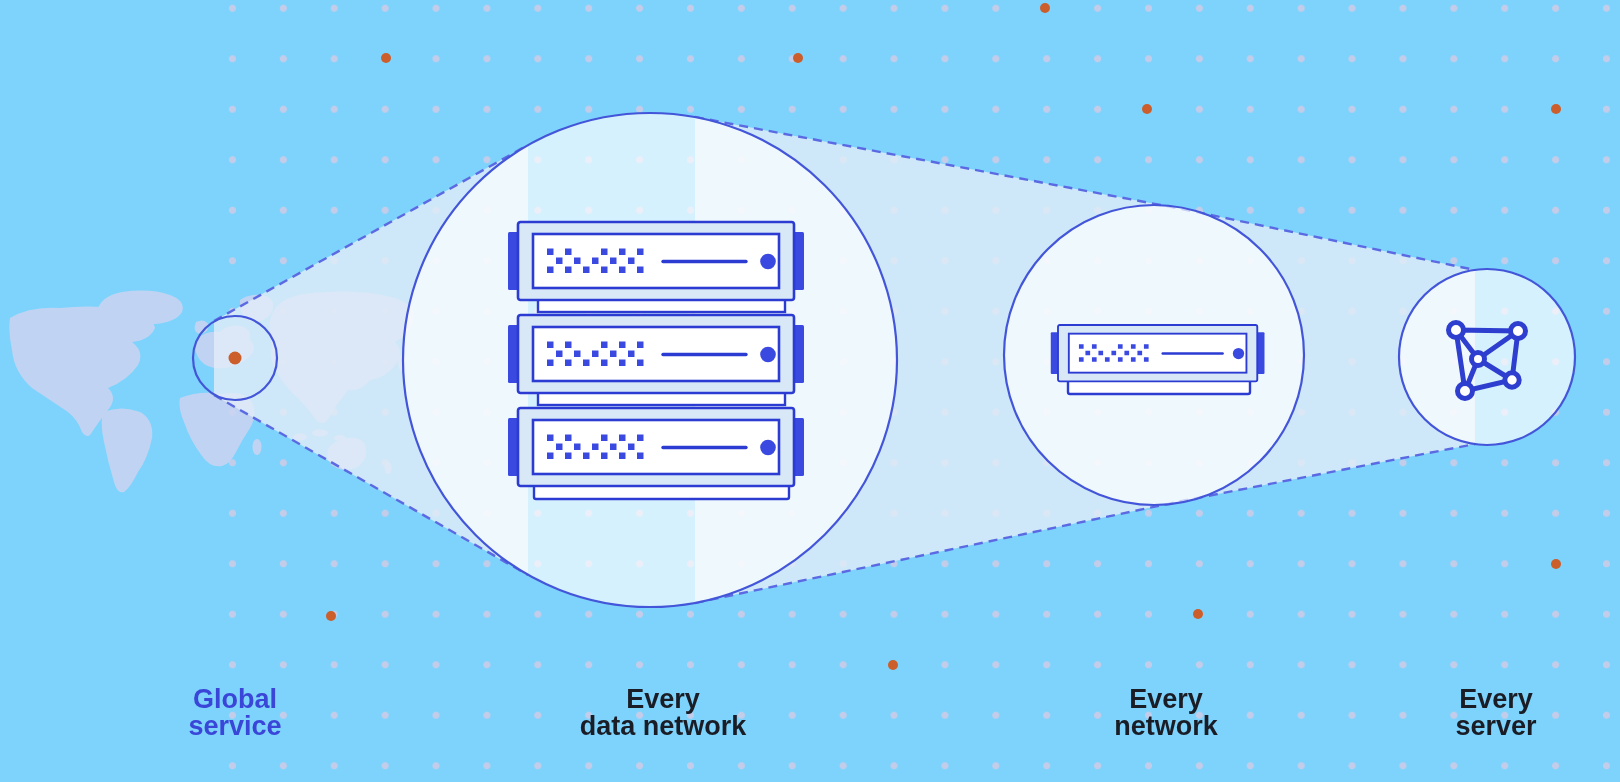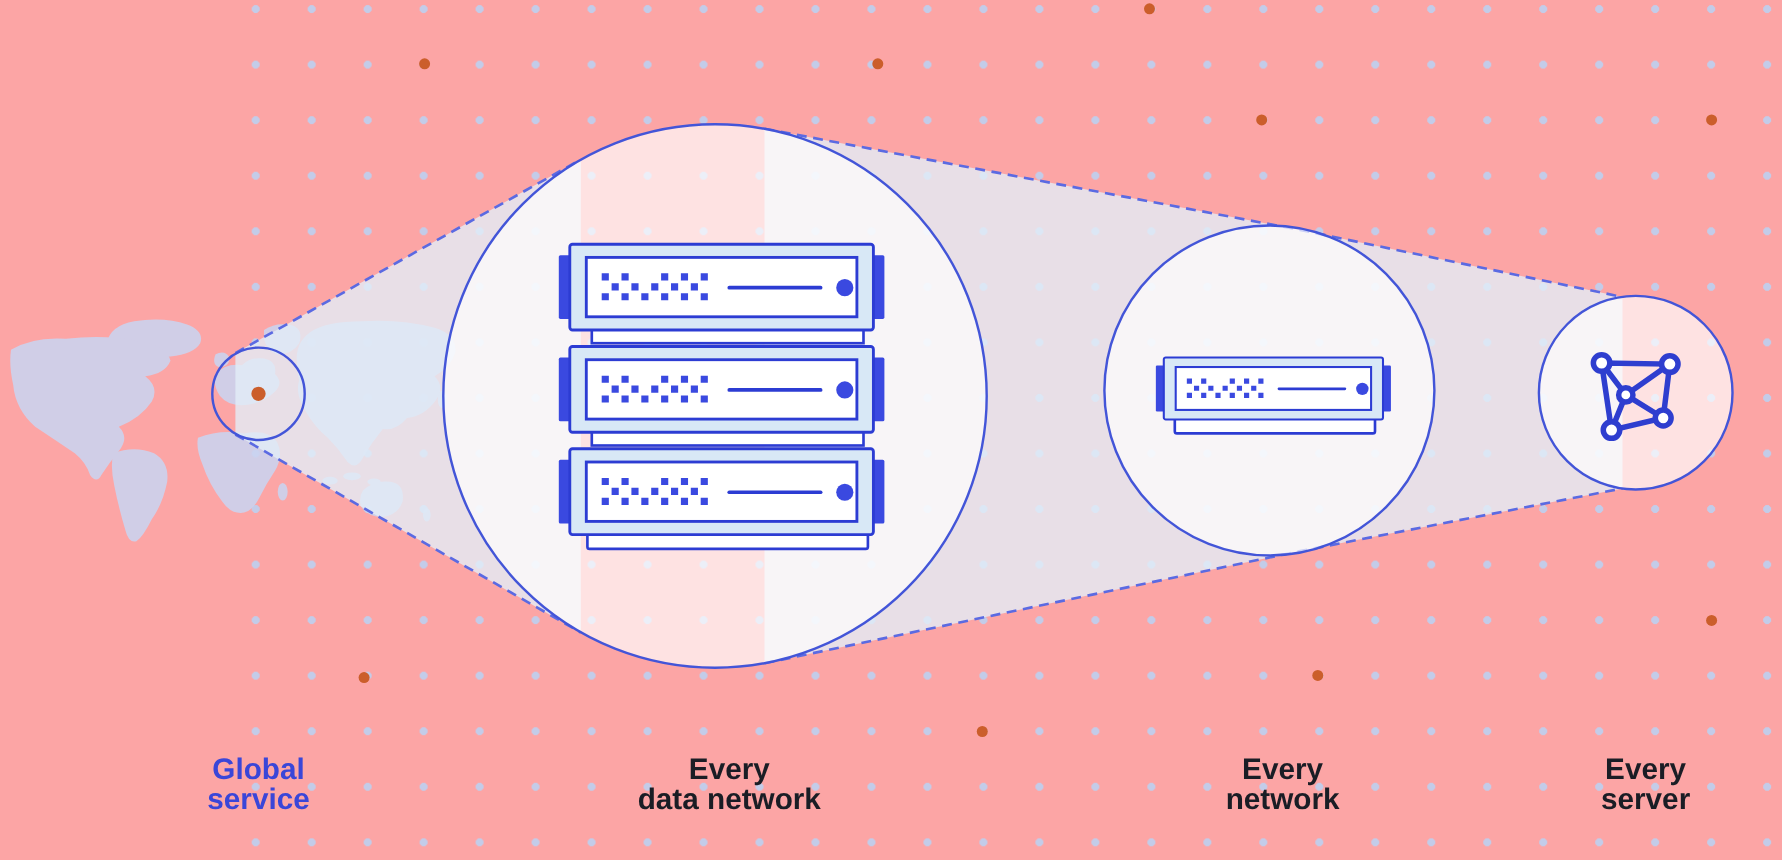--- a/index.html
+++ b/index.html
@@ -1,18 +1,18 @@
 <!DOCTYPE html>
 <html style="--accent_blue: #3a46d8; --ink: #1a1d25; --dot_gray: #c3cce9; --orange: #cb5e2b; --circle_stroke: #4355d8; --dash_blue: #5b6ae2; --cone_fill: #e2edf7; --map_fill: #cbd4f1; --server_line: #2c3cd3; --server_navy: #3a49e0; --server_body: #d8e8f6; --mesh_blue: #2e3ecf;"><head>
 <meta charset="utf-8">
 <title>Diagram</title>
 <style>
   html,body{margin:0;padding:0;background:#fff;}
   .stage{
-    position:relative;width:1620px;height:782px;overflow:hidden;background:#fca5a5;
+    position:relative;width:1620px;height:782px;overflow:hidden;background:#7dd3fc;
     font-family:"Liberation Sans", sans-serif;
   }
   
   .dots-layer{
     position:absolute;left:207px;top:-17px;right:-6px;bottom:-12px;
     background-image:radial-gradient(circle 3.6px at 25.45px 25.25px, var(--dot_gray) 3.4px, rgba(255,255,255,0) 3.7px);
     background-size:50.9px 50.5px;
   }
   .scene{position:absolute;left:0;top:0;}
   

